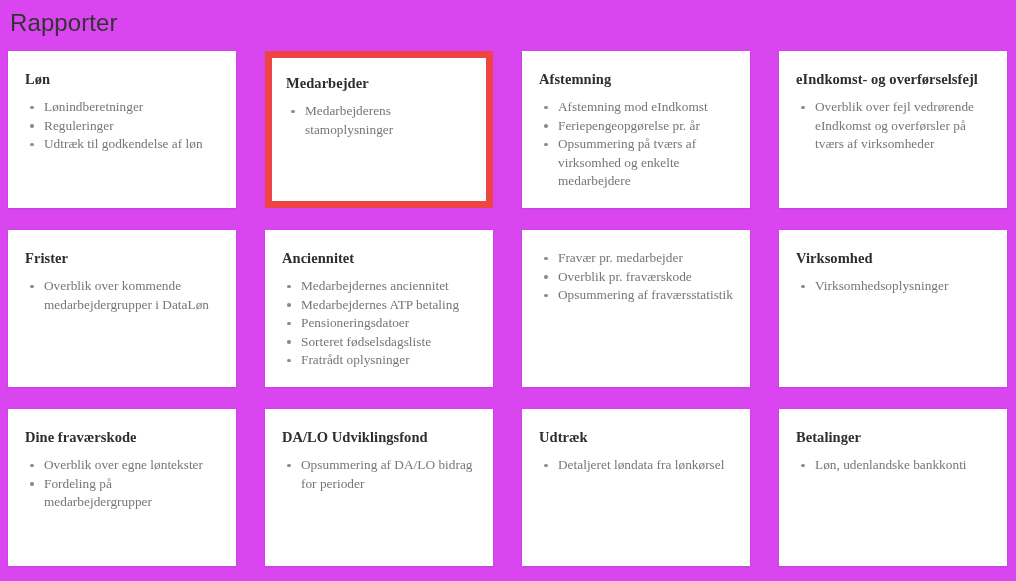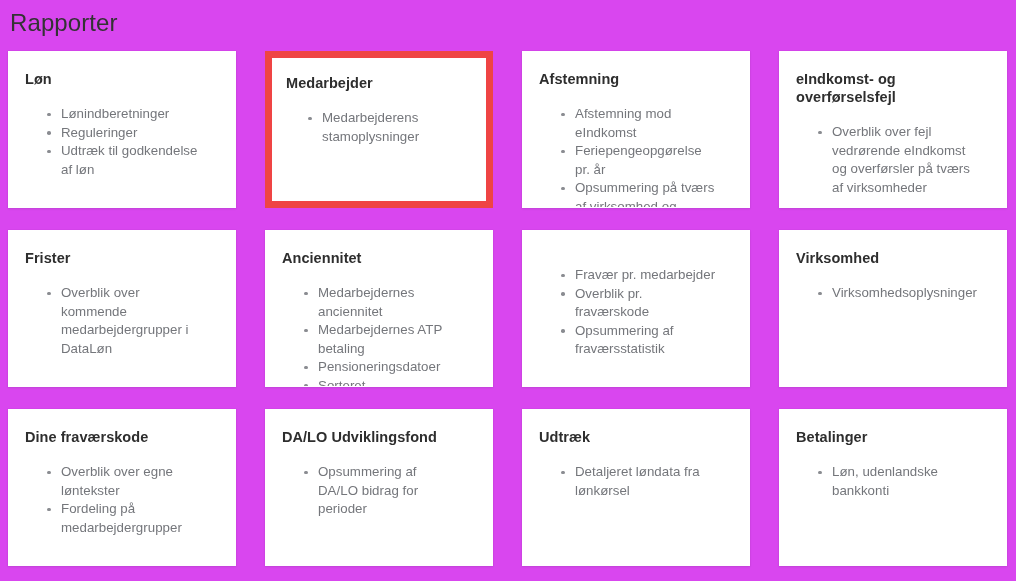--- a/index.html
+++ b/index.html
@@ -26,20 +26,21 @@
     padding: 7px 0 0 10px;
     letter-spacing: 0.1px;
     line-height: 32px;
   }
   .grid {
     display: grid;
     grid-template-columns: repeat(4, 228px);
     column-gap: 29px;
     row-gap: 22px;
     padding: 12px 0 0 8px;
+    font-family: Liberation Serif, serif;
   }
   .card {
     background: #ffffff;
     height: 157px;
     padding: 18px 16px 14px 16px;
     border: 1px solid #ffffff;
     box-shadow: 0 1px 2px rgba(60,64,72,0.12), 0 0 0 0.5px rgba(0,0,0,0.03);
     overflow: hidden;
     position: relative;
   }
@@ -51,21 +52,21 @@
   .card-title {
     font-size: 14.5px;
     font-weight: bold;
     color: #2e2e2e;
     margin: 0 0 10px 0;
     line-height: 18px;
     letter-spacing: 0.05px;
   }
   .card-list {
     list-style: none;
-    margin: 17px;
+    margin: 0;
     padding: 0;
   }
   .card-list li {
     position: relative;
     padding-left: 19px;
     font-size: 13.3px;
     line-height: 18.5px;
     color: #74767b;
     margin-bottom: 0px;
     letter-spacing: 0.02px;

